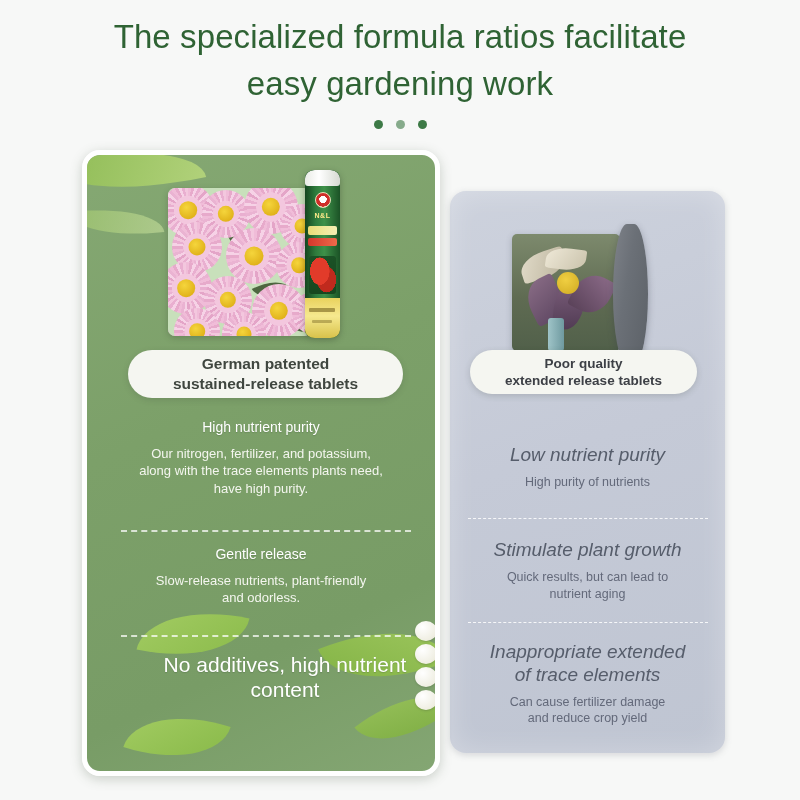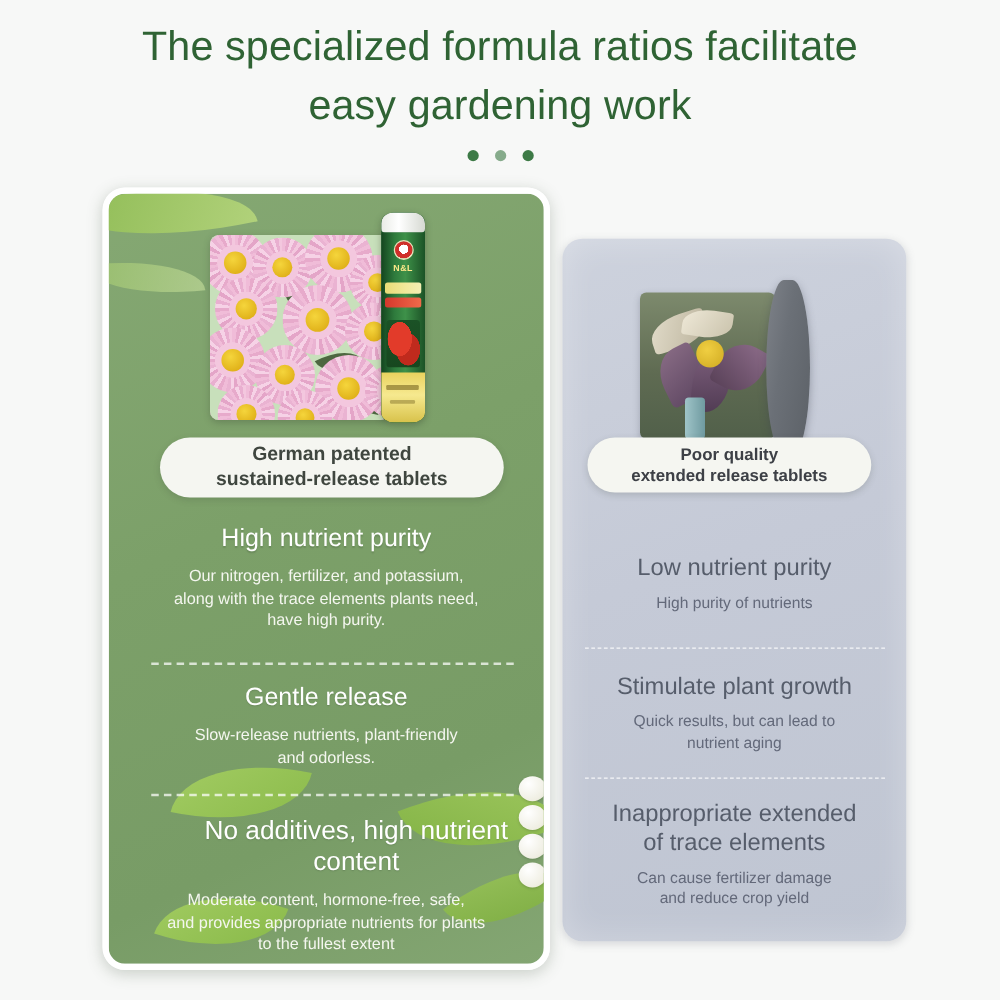--- a/index.html
+++ b/index.html
@@ -233,42 +233,42 @@
     font-size: 15.5px; font-weight: bold; line-height: 1.28; color: #3f463f;
   }
   .pill.bad {
     left: 20px; top: 159px; width: 227px; height: 44px;
     font-size: 13.5px; font-weight: bold; line-height: 1.28; color: #3d4046;
   }
 
   
   .feat { position: absolute; width: 100%; text-align: center; color: #ffffff; }
   .feat .title {
-    font-size: 20px; font-weight: 400; line-height: 1.2;
+    font-size: 14px; font-weight: 400; line-height: 1.2;
     text-shadow: 0 1px 1px rgba(60,80,55,0.25);
   }
   .feat .desc {
     margin-top: 9px; font-size: 13px; line-height: 1.35; color: #f4f6ef;
   }
   .feat.f1 { top: 264px; }
   .feat.f2 { top: 391px; }
   .feat.f3 { top: 497px; }
   .feat.f3 .title { font-size: 21px; padding-left: 48px; }
 
   .divider {
     position: absolute; left: 34px; width: 290px; height: 0;
     border-top: 2px dashed rgba(255,255,255,0.72);
   }
   .divider.v1 { top: 375px; }
   .divider.v2 { top: 480px; }
 
   
   .featb { position: absolute; width: 100%; text-align: center; color: #5c6270; }
   .featb .title {
-    font-size: 19px; font-weight: 400; line-height: 1.2; color: #565d6b;
+    font-size: 19px; font-weight: 400; line-height: 1.2; color: #565d6b; font-style: italic;
   }
   .featb .desc {
     margin-top: 7px; font-size: 12.5px; line-height: 1.35; color: #63697a;
   }
   .featb.b1 { top: 253px; }
   .featb.b2 { top: 348px; }
   .featb.b3 { top: 450px; }
 
   .dividerb {
     position: absolute; left: 18px; width: 240px; height: 0;
@@ -444,25 +444,20 @@
       <div class="desc">
         <div>Slow-release nutrients, plant-friendly</div>
         <div>and odorless.</div>
       </div>
     </div>
 
     <div class="divider v2"></div>
 
     <div class="feat f3">
       <div class="title">No additives, high nutrient content</div>
-      <div class="desc">
-        <div>Moderate content, hormone-free, safe,</div>
-        <div>and provides appropriate nutrients for plants</div>
-        <div>to the fullest extent</div>
-      </div>
     </div>
 
     <div class="tablet-stack">
       <div class="tablet"></div>
       <div class="tablet"></div>
       <div class="tablet"></div>
       <div class="tablet"></div>
     </div>
   </div>
 

